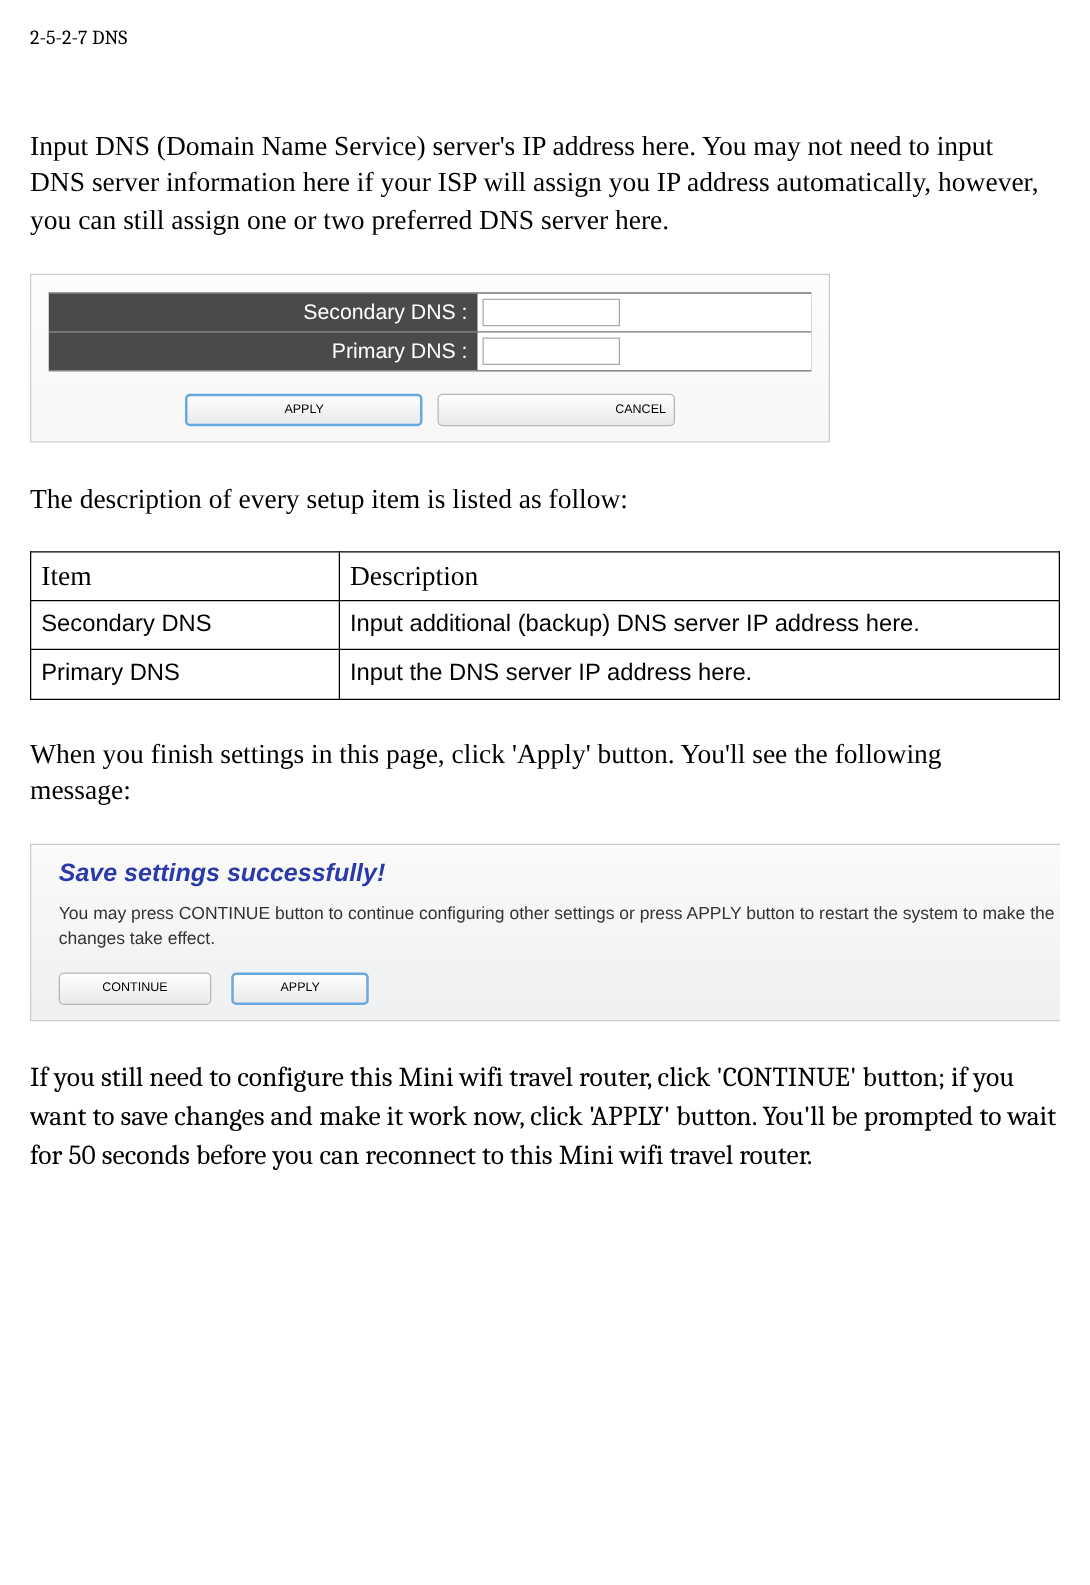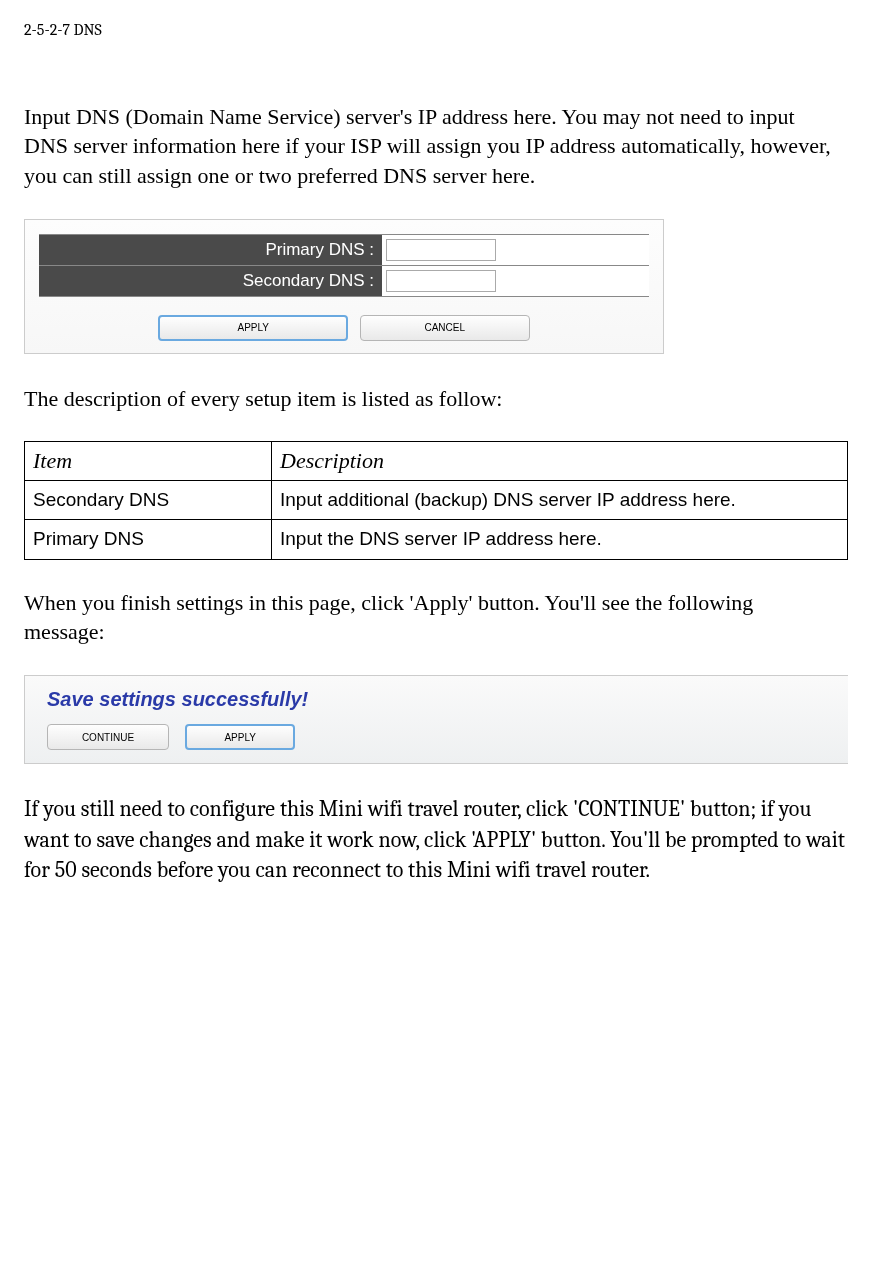--- a/index.html
+++ b/index.html
@@ -72,39 +72,39 @@
   cursor: pointer;
   vertical-align: middle;
   box-sizing: border-box;
 }
 .btn-apply-dns {
   width: 190px;
   border: 2px solid #6aa9e0;
   margin-right: 6px;
 }
 .btn-cancel-dns {
-  width: 170px;
+  width: 190px;
   border: 1px solid #b5b5b5;
+  text-align: right;
 }
 table.desc {
   border-collapse: collapse;
   width: 100%;
   margin-bottom: 28px;
 }
 table.desc td {
   border: 1px solid #000;
   padding: 4px 8px;
   vertical-align: top;
 }
 table.desc td.item-col {
   width: 230px;
 }
 table.desc tr.header td {
   font-family: "Times New Roman", serif;
-  font-style: italic;
 }
 table.desc tr.data td {
   font-family: Arial, sans-serif;
   font-size: 19px;
   line-height: 1.6;
 }
 .save-box {
   border: 1px solid #ccc;
   width: 818px;
   padding: 10px 14px 12px 22px;
@@ -142,27 +142,27 @@
 </style>
 </head>
 <body>
 
 <div class="section-title">2-5-2-7 DNS</div>
 
 <p class="paragraph">Input DNS (Domain Name Service) server's IP address here. You may not need to input DNS server information here if your ISP will assign you IP address automatically, however, you can still assign one or two preferred DNS server here.</p>
 
 <div class="dns-form">
   <div class="dns-row">
-    <div class="dns-label">Primary DNS :</div>
+    <div class="dns-label">Secondary DNS :</div>
     <div class="dns-input-cell">
       <input class="dns-input" type="text" value="" style="">
     </div>
   </div>
   <div class="dns-row">
-    <div class="dns-label">Secondary DNS :</div>
+    <div class="dns-label">Primary DNS :</div>
     <div class="dns-input-cell">
       <input class="dns-input" type="text" value="" style="">
     </div>
   </div>
   <div class="dns-buttons">
     <button class="btn btn-apply-dns">APPLY</button>
     <button class="btn btn-cancel-dns">CANCEL</button>
   </div>
 </div>
 
@@ -182,17 +182,18 @@
     <td class="item-col">Primary DNS</td>
     <td>Input the DNS server IP address here.</td>
   </tr>
 </tbody>
   </table>
 
 <p class="paragraph">When you finish settings in this page, click 'Apply' button. You'll see the following message:</p>
 
 <div class="save-box">
   <div class="save-title">Save settings successfully!</div>
+  <div class="save-text">You may press CONTINUE button to continue configuring other settings or press APPLY button to restart the system to make the changes take effect.</div>
   <button class="btn btn-continue">CONTINUE</button>
   <button class="btn btn-apply">APPLY</button>
 </div>
 
 <p class="final-paragraph">If you still need to configure this Mini wifi travel router, click 'CONTINUE' button; if you want to save changes and make it work now, click 'APPLY' button. You'll be prompted to wait for 50 seconds before you can reconnect to this Mini wifi travel router.</p>
 
 </body></html>

